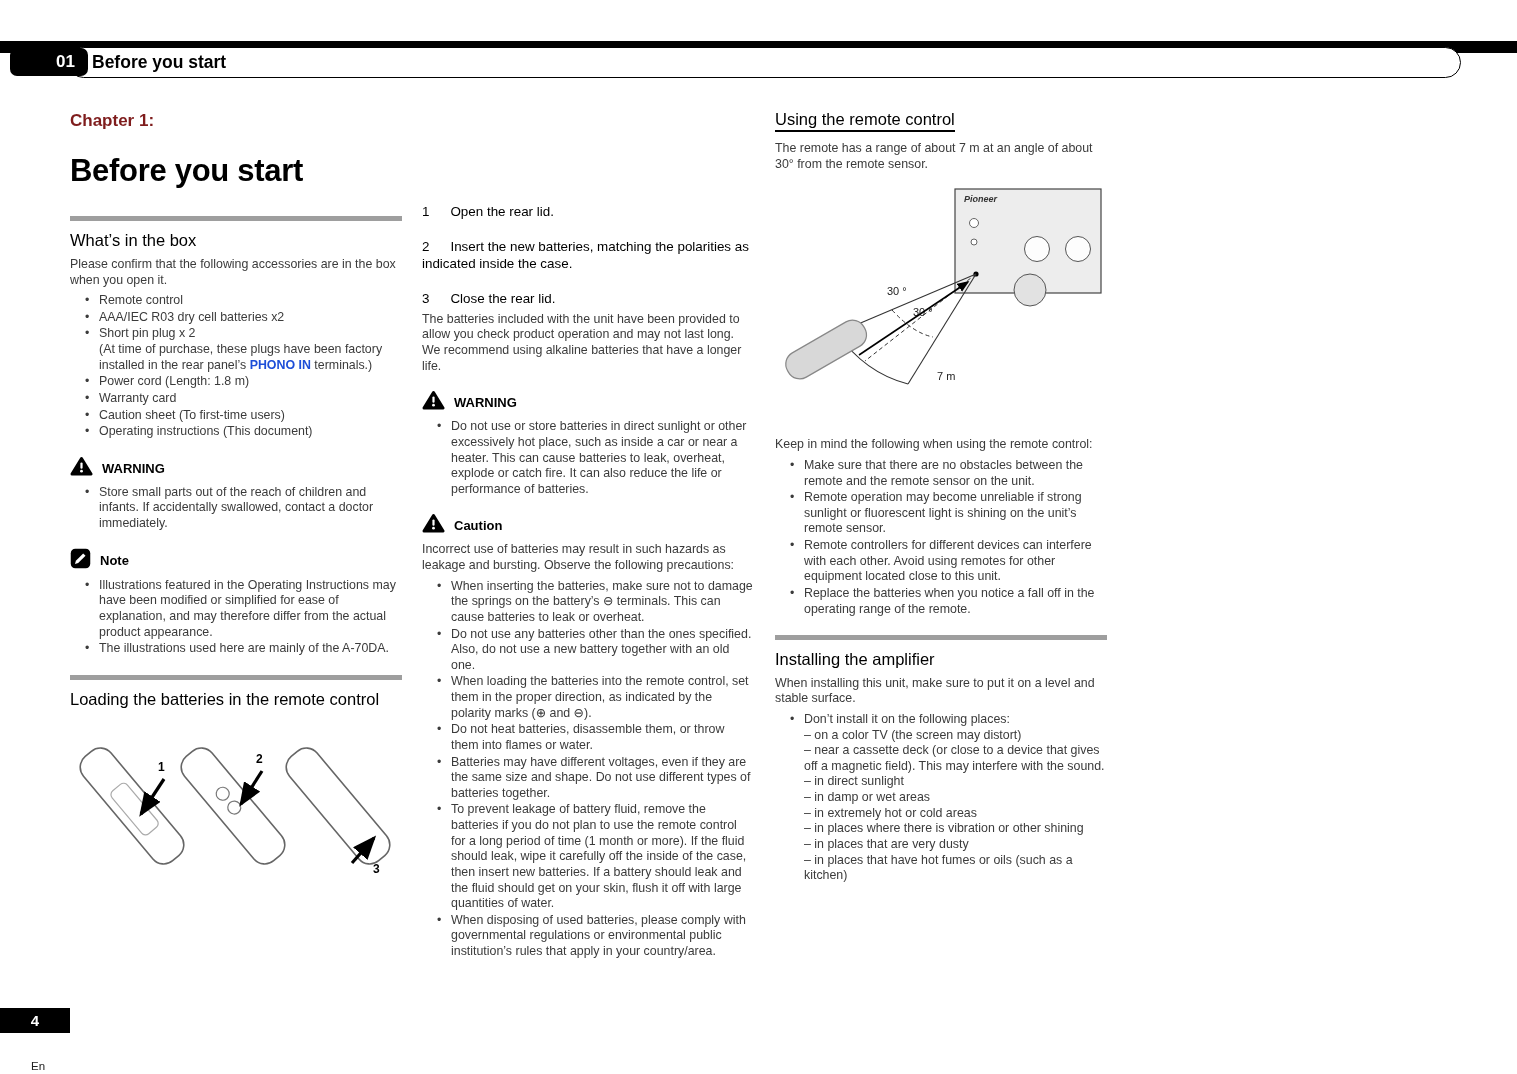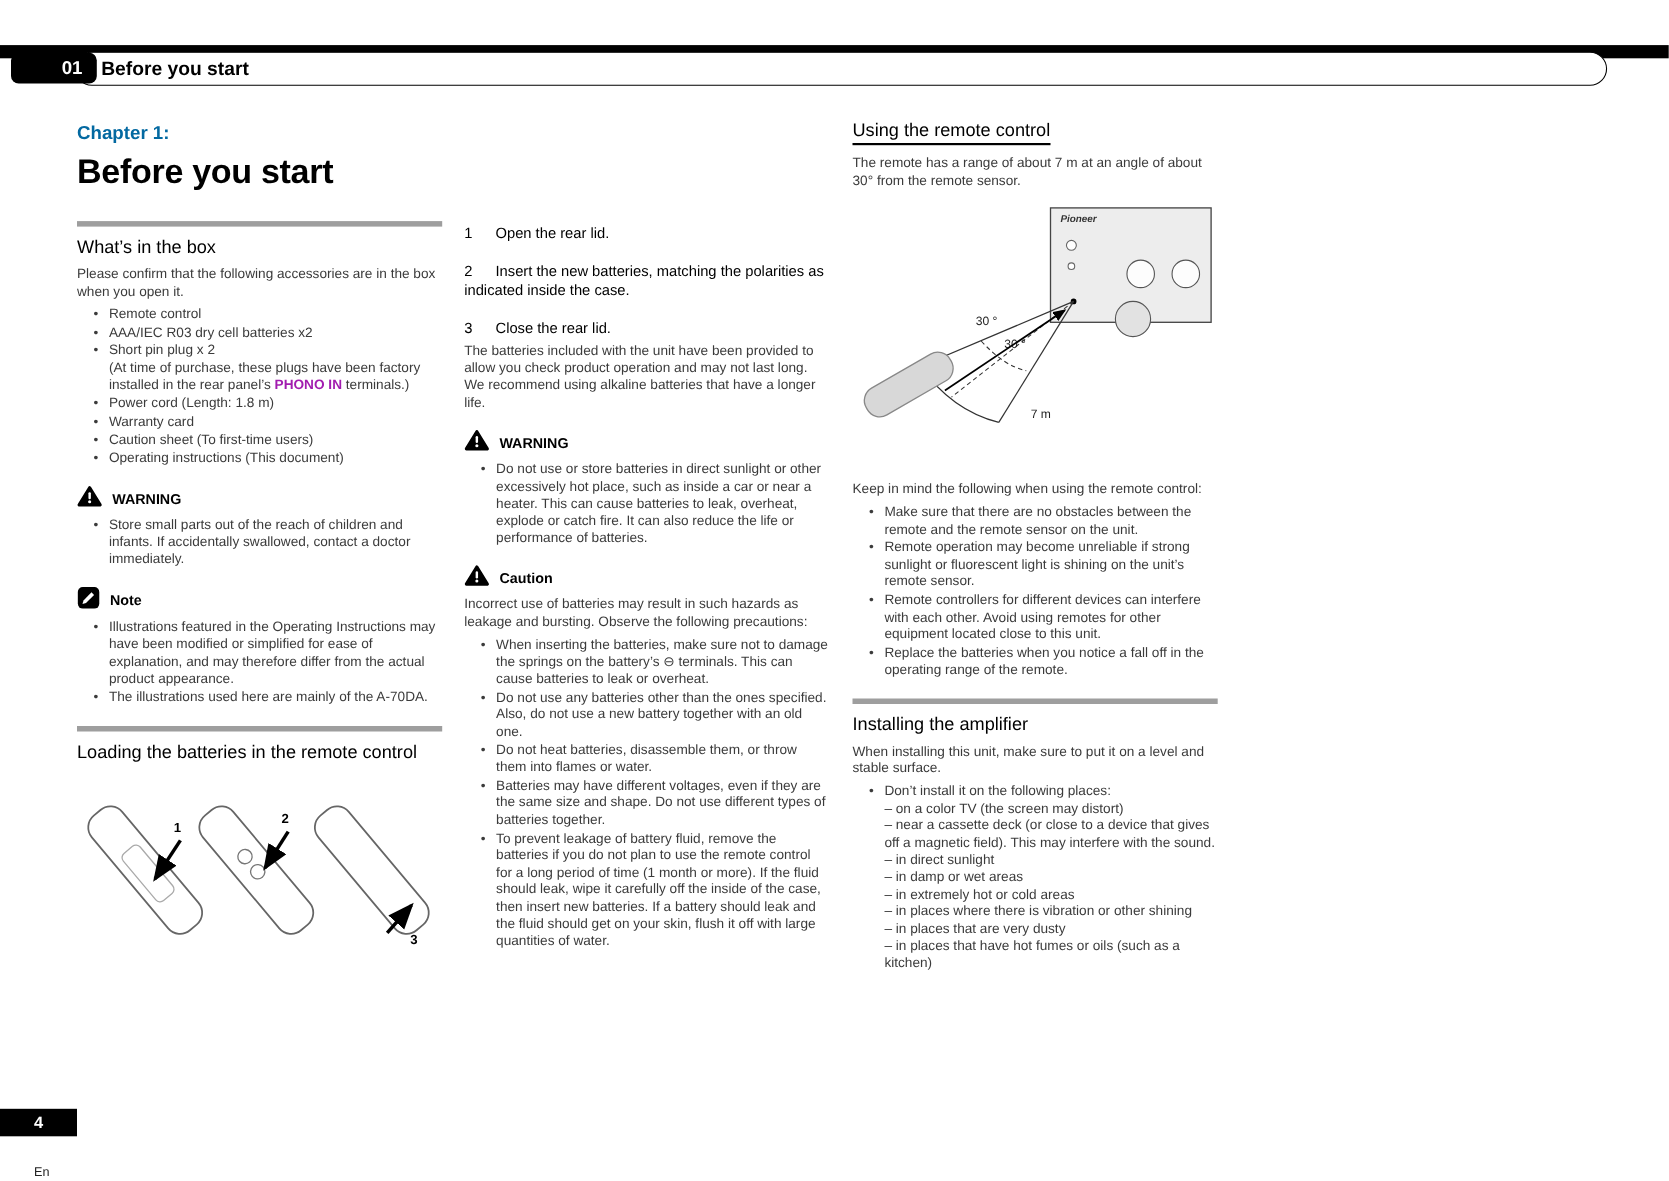--- a/index.html
+++ b/index.html
@@ -23,35 +23,35 @@
     display: flex; align-items: center; padding-left: 23px; z-index: 1;
   }
   .header-title { font-size: 17.5px; font-weight: bold; color: #000; }
 
   
   .col { position: absolute; width: 332px; font-size: 12.4px; line-height: 1.26; }
   .col-1 { left: 70px;  top: 110px; }
   .col-2 { left: 422px; top: 203px; }
   .col-3 { left: 775px; top: 110px; }
 
-  .chapter-label { font-size: 17px; font-weight: bold; color: #0369a1; margin: 0 0 5px; }
+  .chapter-label { font-size: 17px; font-weight: bold; color: #7f1d1d; margin: 0 0 20px; }
   .chapter-title { font-size: 31px; font-weight: bold; color: #000; margin: 0 0 26px; letter-spacing: -0.3px; }
 
   .rule { height: 5px; background: #9e9e9e; margin: 0 0 10px; }
   .rule.gap-top { margin-top: 18px; }
 
   .h2 { font-size: 16.5px; font-weight: normal; color: #000; margin: 0 0 6px; line-height: 1.18; }
   .h2.underlined { border-bottom: 2px solid #000; display: inline-block; padding-bottom: 1px; margin-bottom: 9px; }
 
   .para { margin: 0 0 5px; }
 
   .bullets { list-style: none; margin: 3px 0 8px; padding: 0 0 0 15px; }
   .bullets li { position: relative; padding-left: 14px; margin: 0 0 1px; }
   .bullets li::before { content: "\2022"; position: absolute; left: 0; top: 0; color: #3b3b3b; }
-  .bullets b { color: #a21caf; }
+  .bullets b { color: #1d4ed8; }
 
   .callout-head { display: flex; align-items: flex-end; gap: 9px; margin: 16px 0 9px; }
   .callout-label { font-weight: bold; font-size: 13px; color: #000; line-height: 1.1; }
   .warn-icon svg, .note-icon svg { display: block; }
 
   .steps { margin: 0 0 2px; }
   .step { font-weight: normal; font-size: 13.4px; color: #000; margin: 0 0 17px; line-height: 1.32; }
   .step .step-num { margin-right: 21px; }
   .step.tight { margin-bottom: 4px; }
 
@@ -196,23 +196,25 @@
               <rect x="10.4" y="6.4" width="2.2" height="6.4" rx="1.1" fill="#fff"></rect>
               <circle cx="11.5" cy="15.2" r="1.4" fill="#fff"></circle>
             </svg>
         </span>
         <span class="callout-label">Caution</span>
       </div>
       <p class="para">Incorrect use of batteries may result in such hazards as leakage and bursting. Observe the following precautions:</p>
       <ul class="bullets">
         <li>When inserting the batteries, make sure not to damage the springs on the battery’s ⊖ terminals. This can cause batteries to leak or overheat.</li>
         <li>Do not use any batteries other than the ones specified. Also, do not use a new battery together with an old one.</li>
+        <li>When loading the batteries into the remote control, set them in the proper direction, as indicated by the polarity marks (⊕ and ⊖).</li>
         <li>Do not heat batteries, disassemble them, or throw them into flames or water.</li>
         <li>Batteries may have different voltages, even if they are the same size and shape. Do not use different types of batteries together.</li>
         <li>To prevent leakage of battery fluid, remove the batteries if you do not plan to use the remote control for a long period of time (1 month or more). If the fluid should leak, wipe it carefully off the inside of the case, then insert new batteries. If a battery should leak and the fluid should get on your skin, flush it off with large quantities of water.</li>
+        <li>When disposing of used batteries, please comply with governmental regulations or environmental public institution’s rules that apply in your country/area.</li>
       </ul>
     </div>
   </div>
 
   <div class="col col-3">
     <div>
       <div class="h2 underlined">Using the remote control</div>
     </div>
     <p class="para">The remote has a range of about 7 m at an angle of about 30° from the remote sensor.</p>
 

